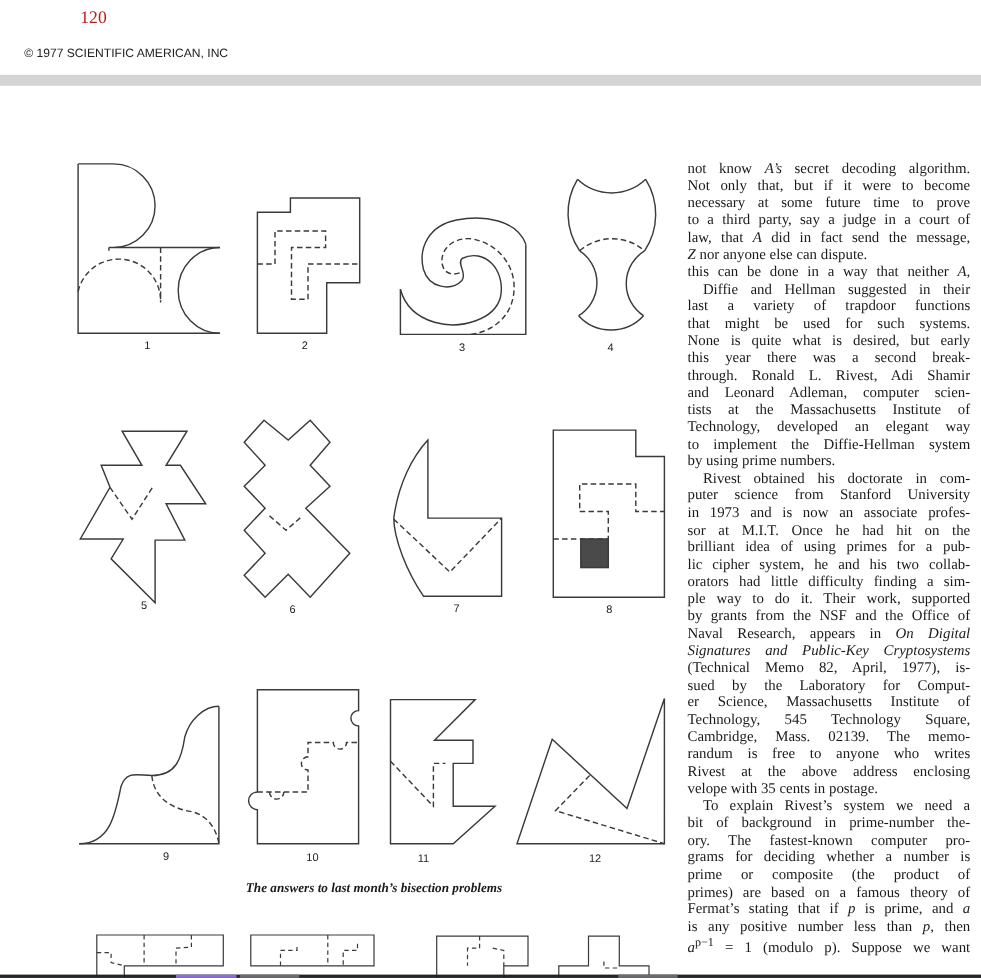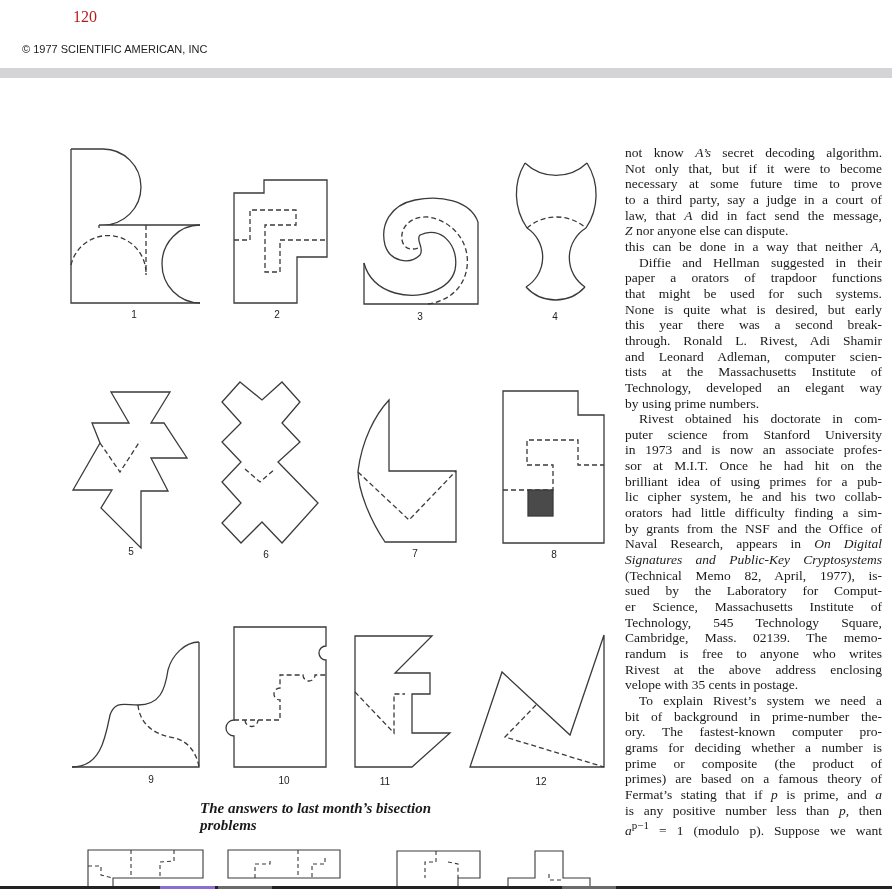--- a/index.html
+++ b/index.html
@@ -4,21 +4,21 @@
 <style>
   html, body { margin:0; padding:0; background:#ffffff; }
   body { width:892px; height:889px; position:relative; overflow:hidden; font-family:"Liberation Serif", serif; color:#1a1a1a; }
   .abs { position:absolute; }
   .page-num { left:73px; top:8px; font-size:16px; font-family:"Liberation Serif", serif; color:#b91c1c; }
   .copyright { left:0; width:892px; top:43px; text-align:left; font-family:"Liberation Sans", sans-serif; font-size:11px; color:#222; }
   .copyright span { position:relative; left:22px; }
   .sep-bar { left:0; top:68px; width:892px; height:10px; background:#d4d4d6; }
   .figure-svg { left:0; top:0; }
   .fig-label { font-family:"Liberation Sans", sans-serif; font-size:10px; color:#222; text-align:center; width:30px; }
-  .caption { left:200px; width:280px; top:800px; text-align:left; font-family:"Liberation Serif", serif; font-style:italic; font-weight:bold; font-size:15px; color:#1a1a1a; }
+  .caption { left:200px; width:280px; top:800px; text-align:center; font-family:"Liberation Serif", serif; font-style:italic; font-weight:bold; font-size:12px; color:#1a1a1a; }
   .column { left:625px; top:145px; width:257px; font-size:13.5px; line-height:15.65px; text-align:justify; color:#1a1a1a; }
   .column .line { display:block; text-align:justify; text-align-last:justify; white-space:nowrap; }
   .column .line.last { text-align-last:left; }
   .column i { font-style:italic; }
   .bottom-strip { left:0; top:886px; width:892px; height:3px; background:#222325; }
   .seg { position:absolute; top:0; height:3px; }
 </style>
 </head>
 <body>
 
@@ -134,36 +134,38 @@
 
 <div class="abs column" id="article-column">
     <span class="line">not know <i>A’s</i> secret decoding algorithm.</span>
     <span class="line">Not only that, but if it were to become</span>
     <span class="line">necessary at some future time to prove</span>
     <span class="line">to a third party, say a judge in a court of</span>
     <span class="line">law, that <i>A</i> did in fact send the message,</span>
     <span class="line last"><i>Z</i> nor anyone else can dispute.</span>
     <span class="line">this can be done in a way that neither <i>A,</i></span>
     <span class="line" style="padding-left: 14px;">Diffie and Hellman suggested in their</span>
-    <span class="line">paper a orators of trapdoor functions</span>
+    <span class="line">last a variety of trapdoor functions</span>
     <span class="line">that might be used for such systems.</span>
     <span class="line">None is quite what is desired, but early</span>
     <span class="line">this year there was a second break-</span>
     <span class="line">through. Ronald L. Rivest, Adi Shamir</span>
     <span class="line">and Leonard Adleman, computer scien-</span>
     <span class="line">tists at the Massachusetts Institute of</span>
     <span class="line">Technology, developed an elegant way</span>
+    <span class="line">to implement the Diffie-Hellman system</span>
     <span class="line last">by using prime numbers.</span>
     <span class="line" style="padding-left: 14px;">Rivest obtained his doctorate in com-</span>
     <span class="line">puter science from Stanford University</span>
     <span class="line">in 1973 and is now an associate profes-</span>
     <span class="line">sor at M.I.T. Once he had hit on the</span>
     <span class="line">brilliant idea of using primes for a pub-</span>
     <span class="line">lic cipher system, he and his two collab-</span>
     <span class="line">orators had little difficulty finding a sim-</span>
+    <span class="line">ple way to do it. Their work, supported</span>
     <span class="line">by grants from the NSF and the Office of</span>
     <span class="line">Naval Research, appears in <i>On Digital</i></span>
     <span class="line"><i>Signatures and Public-Key Cryptosystems</i></span>
     <span class="line">(Technical Memo 82, April, 1977), is-</span>
     <span class="line">sued by the Laboratory for Comput-</span>
     <span class="line">er Science, Massachusetts Institute of</span>
     <span class="line">Technology, 545 Technology Square,</span>
     <span class="line">Cambridge, Mass. 02139. The memo-</span>
     <span class="line">randum is free to anyone who writes</span>
     <span class="line">Rivest at the above address enclosing</span>

